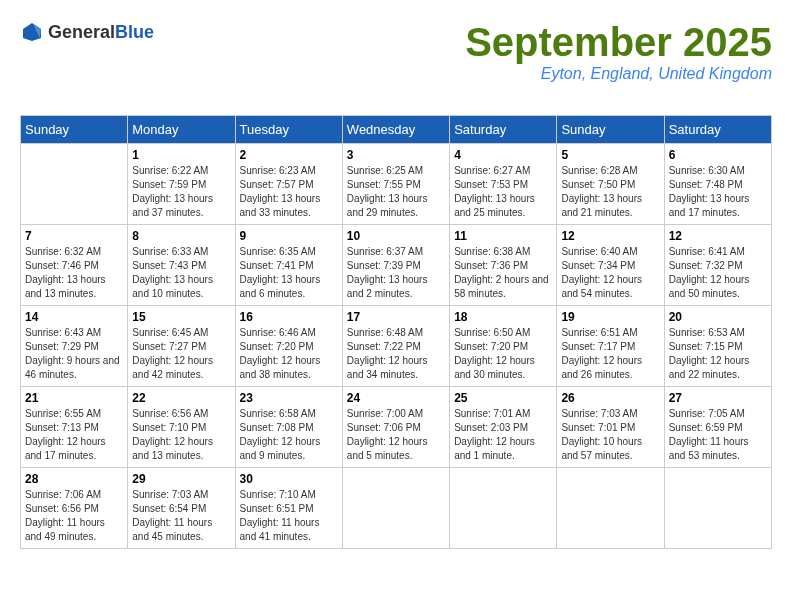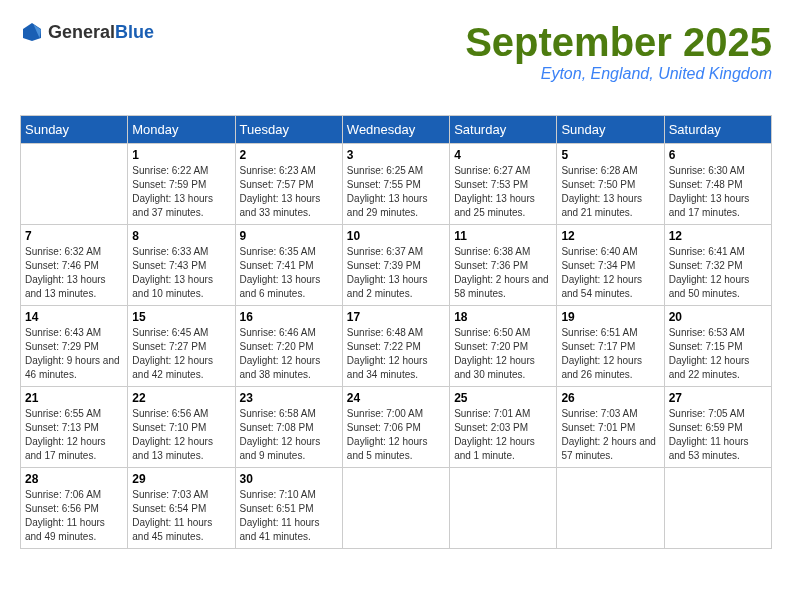--- a/index.html
+++ b/index.html
@@ -318,21 +318,21 @@
             <div>Sunrise: 7:01 AM</div>
             <div>Sunset: 2:03 PM</div>
             <div>Daylight: 12 hours and 1 minute.</div>
           </div>
         </td>
         <td>
           <span class="day-number">26</span>
           <div class="day-info">
             <div>Sunrise: 7:03 AM</div>
             <div>Sunset: 7:01 PM</div>
-            <div>Daylight: 2 hours and 57 minutes.</div>
+            <div>Daylight: 10 hours and 57 minutes.</div>
           </div>
         </td>
         <td>
           <span class="day-number">27</span>
           <div class="day-info">
             <div>Sunrise: 7:05 AM</div>
             <div>Sunset: 6:59 PM</div>
             <div>Daylight: 11 hours and 53 minutes.</div>
           </div>
         </td>

